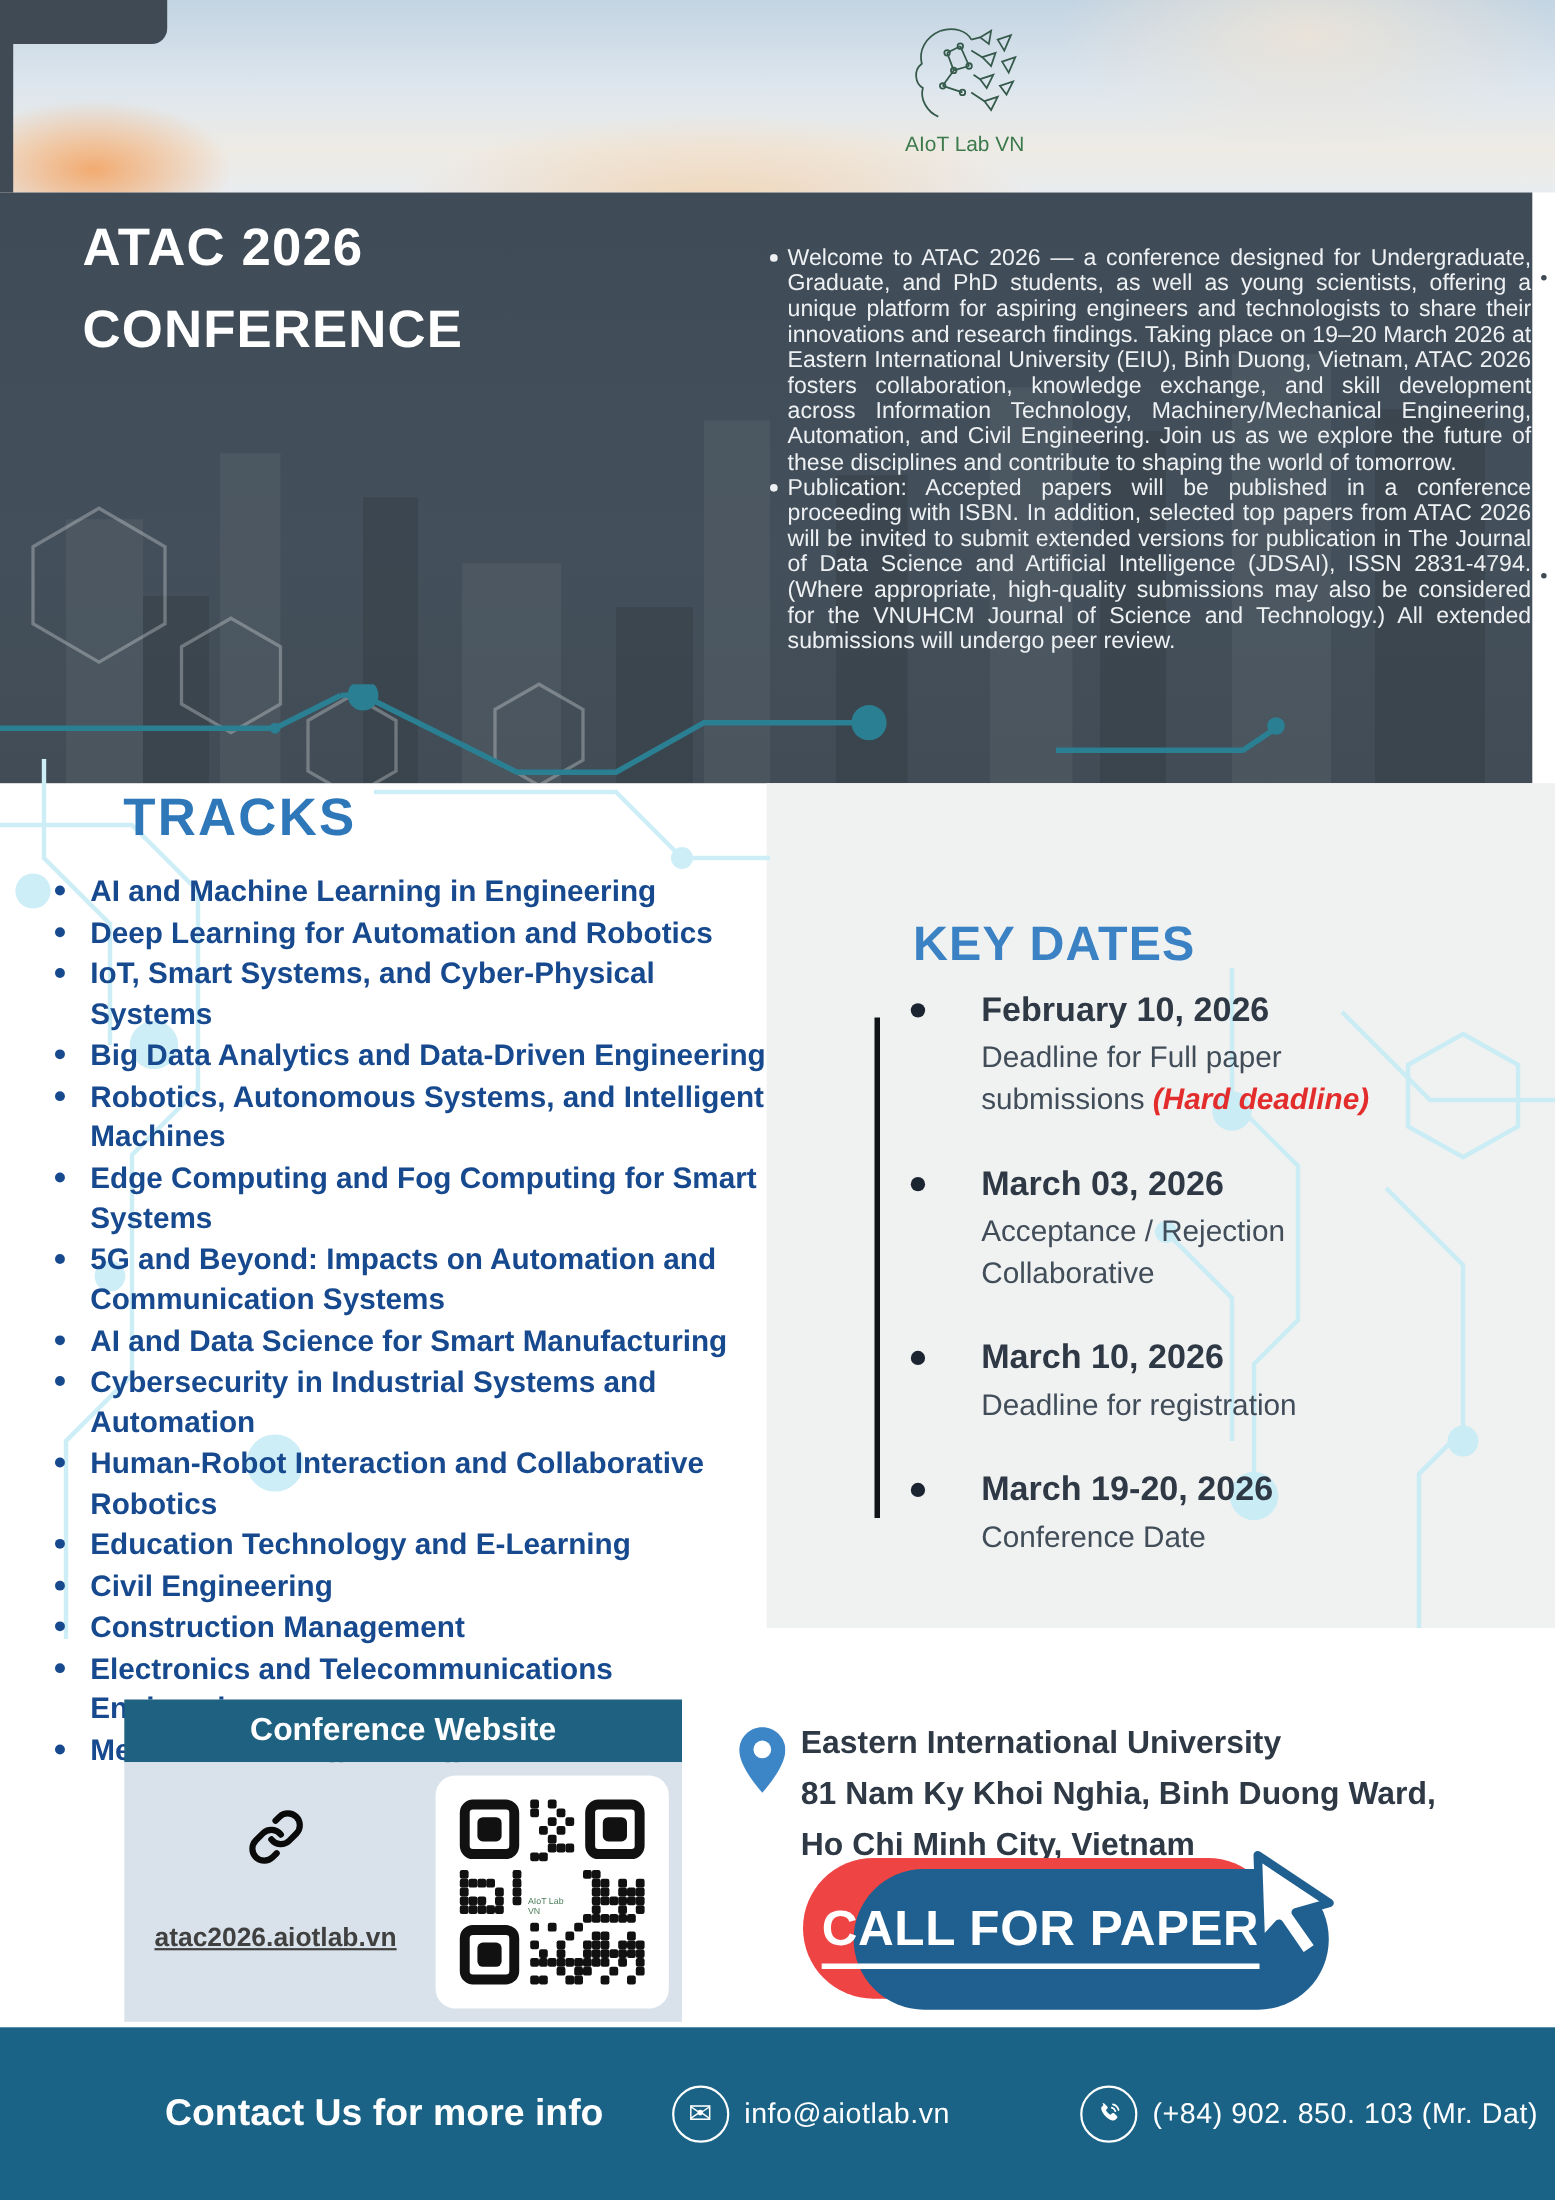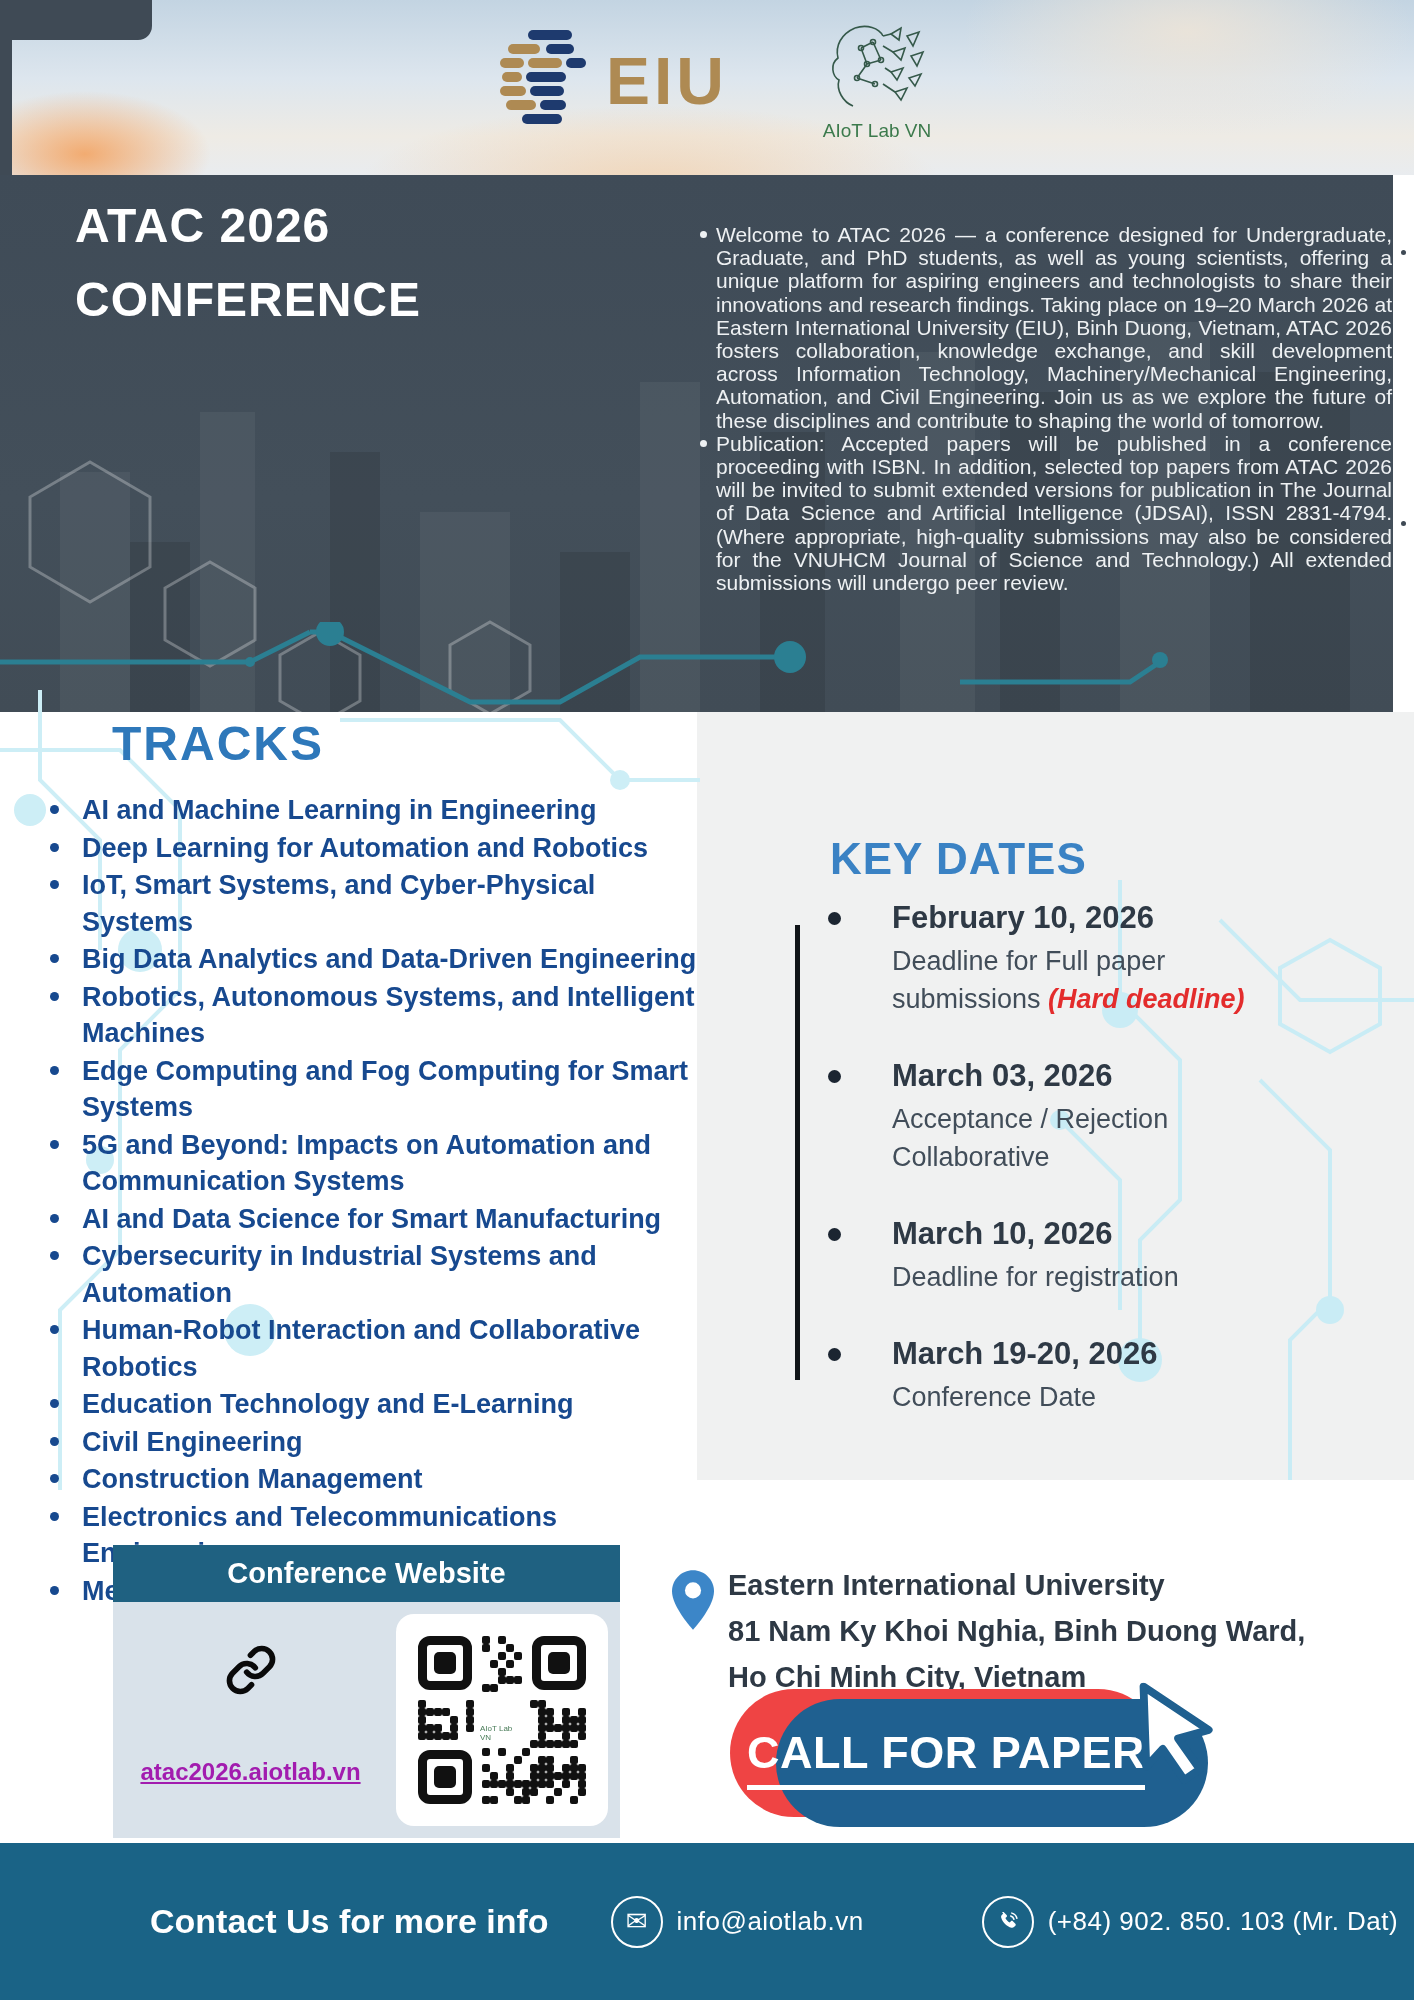--- a/index.html
+++ b/index.html
@@ -61,22 +61,22 @@
   .kd-date{font-size:31px;font-weight:800;color:#2e3945;line-height:40px;}
   .kd-desc{font-size:27px;color:#414d59;line-height:38px;max-width:372px;margin-top:4px;}
   .kd-red{color:#e32c2c;font-weight:800;font-style:italic;}
 
   
   .site-card{position:absolute;left:113px;top:1545px;width:507px;height:293px;z-index:3;}
   .site-head{height:57px;background:#1f6181;color:#fff;display:flex;align-items:center;
              justify-content:center;font-size:29px;font-weight:700;}
   .site-body{position:relative;height:236px;background:#d9e2ea;}
   .link-icon{position:absolute;left:112px;top:42px;}
-  .site-url{position:absolute;left:0;top:156px;width:275px;text-align:center;font-size:24px;
-            font-weight:700;color:#a21caf;text-decoration:underline;cursor:pointer;}
+  .site-url{position:absolute;left:0;top:146px;width:275px;text-align:center;font-size:24px;
+            font-weight:700;color:#404040;text-decoration:underline;cursor:pointer;}
   .qr-card{position:absolute;left:283px;top:12px;width:212px;height:212px;background:#fff;
            border-radius:18px;}
   #qr-cells{position:absolute;left:22px;top:22px;width:168px;height:168px;}
   .qrc{position:absolute;width:8px;height:8px;background:#111;border-radius:2px;}
   .finder{position:absolute;width:54px;height:54px;border:9px solid #111;border-radius:12px;}
   .finder::after{content:'';position:absolute;inset:7px;background:#111;border-radius:5px;}
   .f-tl{left:0;top:0;} .f-tr{right:0;top:0;} .f-bl{left:0;bottom:0;}
   .qr-logo{position:absolute;left:62px;top:62px;width:44px;height:44px;background:#fff;
            display:flex;align-items:flex-end;justify-content:center;font-size:8px;color:#4a7c59;}
 
@@ -106,42 +106,20 @@
 </head>
 <body>
 
 <div id="poster">
 
   <div class="sky">
     <div class="sky-corner"></div>
     <div class="sky-edge"></div>
   </div>
 
-  <div class="eiu-logo">
-    <span>
-      <svg width="92" height="98" viewBox="0 0 92 98">
-        <g>
-          <rect x="28" y="0" width="44" height="10" rx="5" fill="#1e3a6e"></rect>
-          <rect x="8" y="14" width="32" height="10" rx="5" fill="#ae8a53"></rect>
-          <rect x="46" y="14" width="28" height="10" rx="5" fill="#1e3a6e"></rect>
-          <rect x="0" y="28" width="24" height="10" rx="5" fill="#ae8a53"></rect>
-          <rect x="28" y="28" width="34" height="10" rx="5" fill="#ae8a53"></rect>
-          <rect x="66" y="28" width="20" height="10" rx="5" fill="#1e3a6e"></rect>
-          <rect x="2" y="42" width="20" height="10" rx="5" fill="#ae8a53"></rect>
-          <rect x="26" y="42" width="40" height="10" rx="5" fill="#1e3a6e"></rect>
-          <rect x="0" y="56" width="26" height="10" rx="5" fill="#ae8a53"></rect>
-          <rect x="30" y="56" width="34" height="10" rx="5" fill="#1e3a6e"></rect>
-          <rect x="6" y="70" width="30" height="10" rx="5" fill="#ae8a53"></rect>
-          <rect x="40" y="70" width="26" height="10" rx="5" fill="#1e3a6e"></rect>
-          <rect x="22" y="84" width="40" height="10" rx="5" fill="#1e3a6e"></rect>
-        </g>
-      </svg>
-    </span>
-    <span class="eiu-text">EIU</span>
-  </div>
 
   <div class="aiot-logo">
     <span>
       <svg width="112" height="92" viewBox="0 0 112 92" fill="none" stroke="#35594a" stroke-width="1.6">
         <path d="M34 6 C20 12 14 24 17 36 C9 42 11 54 18 58 C15 68 22 80 32 84"></path>
         <path d="M34 6 C46 2 58 6 62 14"></path>
         <circle cx="40" cy="26" r="2.5"></circle>
           <circle cx="52" cy="20" r="2.5"></circle>
         <circle cx="46" cy="42" r="2.5"></circle>
           <circle cx="36" cy="56" r="2.5"></circle>

